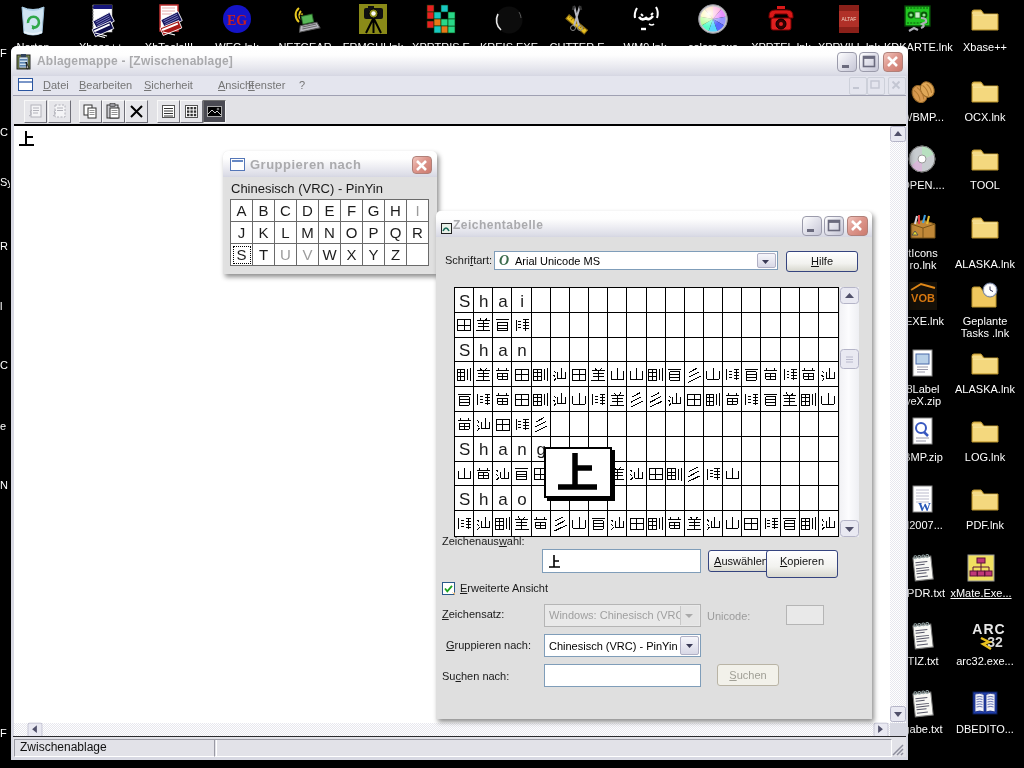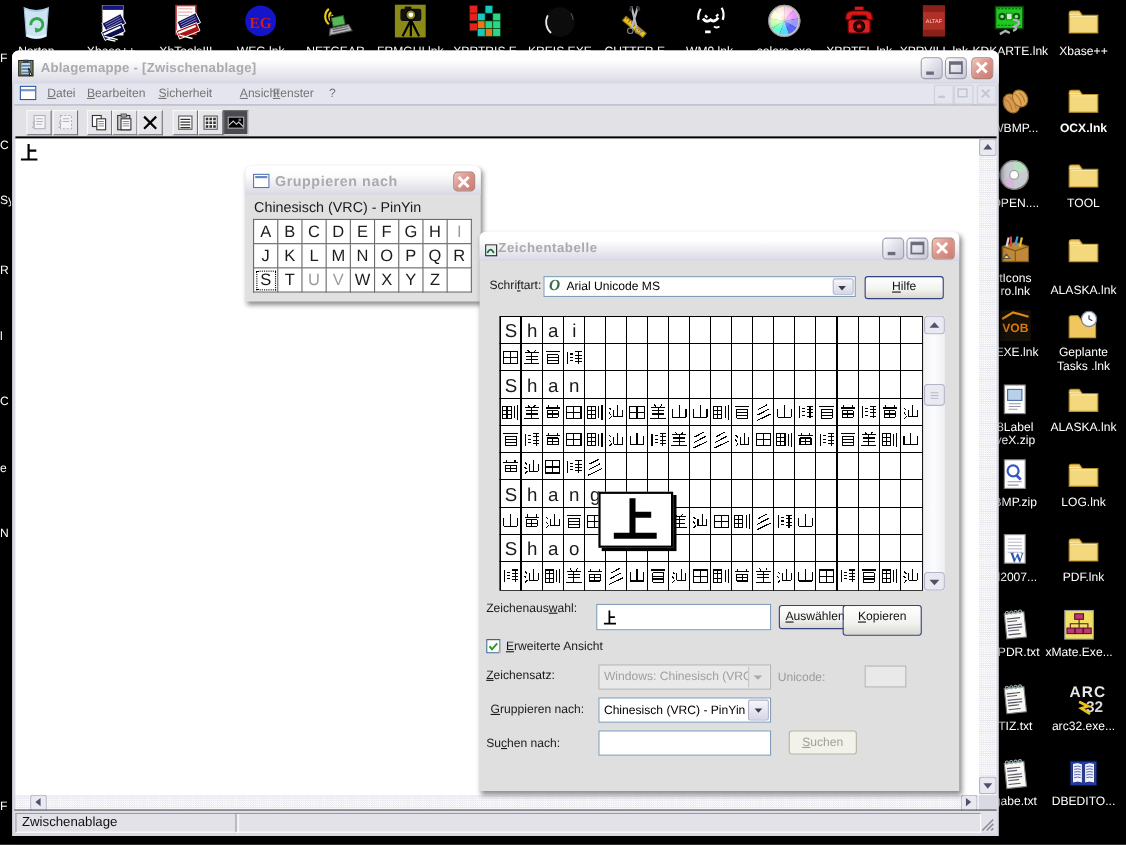--- a/index.html
+++ b/index.html
@@ -225,21 +225,21 @@
     <div class="di" style="left: 890px; top: 76px;">
       <div class="ic"><svg width="32" height="32">
           <g transform="rotate(-30 16 16)">
             <ellipse cx="12" cy="16" rx="7" ry="9" fill="#d89a50" stroke="#9a6a28"></ellipse>
             <ellipse cx="21" cy="16" rx="6.5" ry="8" fill="#e0a858" stroke="#9a6a28"></ellipse>
             <path d="M9 10 q3 6 0 12 M13 9 q3 7 0 14 M19 10 q2.5 6 0 12 M23 11 q2 5 0 10" stroke="#b07830" fill="none"></path>
           </g>
         </svg></div>
       <div class="lb" style="margin-top:3px">WBMP...</div>
     </div>
-    <div class="di" style="left: 952px; top: 76px; font-weight: bold;">
+    <div class="di" style="left: 952px; top: 76px;">
       <div class="ic"><svg width="32" height="32">
           <path d="M3 8 L3 26 L29 26 L29 10 L15 10 L12 6 L5 6 Q3 6 3 8 Z" fill="#f0cd6a" stroke="#b8922d"></path>
           <path d="M4 11 L28 11 L28 25 L4 25 Z" fill="#f4d87e"></path>
           <path d="M3 9 L13 9" stroke="#f8e8a8"></path>
           <path d="M4 11 L28 11" stroke="#f8e8a8"></path>
         </svg></div>
       <div class="lb" style="margin-top:3px">OCX.lnk</div>
     </div>
     <div class="di" style="left: 890px; top: 144px;">
       <div class="ic"><svg width="32" height="32">
@@ -365,21 +365,21 @@
               <circle cx="9.5" cy="4.5" r="1.4"></circle>
               <circle cx="13.5" cy="4.5" r="1.4"></circle>
               <circle cx="17.5" cy="4.5" r="1.4"></circle>
               <circle cx="21.5" cy="4.5" r="1.4"></circle>
             </g>
             <path d="M9 10 h12 M9 12.5 h9 M9 16 h13 M9 18.5 h13 M9 21 h10 M9 24.5 h11" stroke="#556"></path>
           </g>
         </svg></div>
       <div class="lb" style="margin-top:3px">nPDR.txt</div>
     </div>
-    <div class="di" style="left: 948px; top: 552px;">
+    <div class="di" style="left: 948px; top: 552px; text-decoration: underline;">
       <div class="ic"><svg width="32" height="32">
           <rect x="3" y="3" width="26" height="26" fill="#f0e060" stroke="#999"></rect>
           <g fill="#c03878" stroke="#5a1038">
             <rect x="12" y="6" width="8" height="5"></rect>
             <rect x="5" y="19" width="7" height="5"></rect>
             <rect x="12.5" y="19" width="7" height="5"></rect>
             <rect x="20" y="19" width="7" height="5"></rect>
           </g>
           <path d="M16 11 V15 M8 19 V15 H24 V19 M16 15 V19" stroke="#5a1038" fill="none"></path>
         </svg></div>
@@ -861,21 +861,21 @@
       <div style="position:absolute;top:62px;left:0;width:19px;height:20px"><svg width="19" height="20">
           <rect x="0.5" y="0.5" width="18" height="19" rx="3" fill="#e9e9f2" stroke="#b5b5c8"></rect>
           <path d="M6 8 H13 M6 10.5 H13 M6 13 H13" stroke="#b8b8cc"></path>
         </svg></div>
     </div>
 
   <div style="position:absolute;left:108px;top:236px;width:68px;height:51px;background:#fff;border:2px solid #000;box-shadow:3px 3px 0 #000;box-sizing:border-box" id="popup"><svg width="64" height="47">
         <path d="M29 4 V38 M29 19 H46 M12 38 H51" stroke="#000" stroke-width="5.5" fill="none"></path>
       </svg></div>
 
-  <div class="lab" style="left:6px;top:336px">Zeichenaus<u>w</u>ahl:</div>
+  <div class="lab" style="left:6px;top:324px">Zeichenaus<u>w</u>ahl:</div>
   <div class="fld" style="left:106px;top:338px;width:159px;height:24px" id="selfld">
       <svg width="16" height="18" style="position:absolute;left:4px;top:3px">
         <path d="M7 2 V14 M7 8 H12 M2 14 H13" stroke="#000" stroke-width="1.6" fill="none"></path>
       </svg>
     </div>
   <div class="btn" style="left:272px;top:339px;width:66px;height:22px;line-height:20px"><u>A</u>uswählen</div>
   <div class="btn" style="left:330px;top:339px;width:72px;height:28px;line-height:20px"><u>K</u>opieren</div>
 
   <div id="chk" style="position:absolute;left:6px;top:370px;width:13px;height:13px"><svg width="13" height="13">
         <rect x="0.5" y="0.5" width="12" height="12" fill="#fff" stroke="#2a5a8a" stroke-width="1"></rect>

